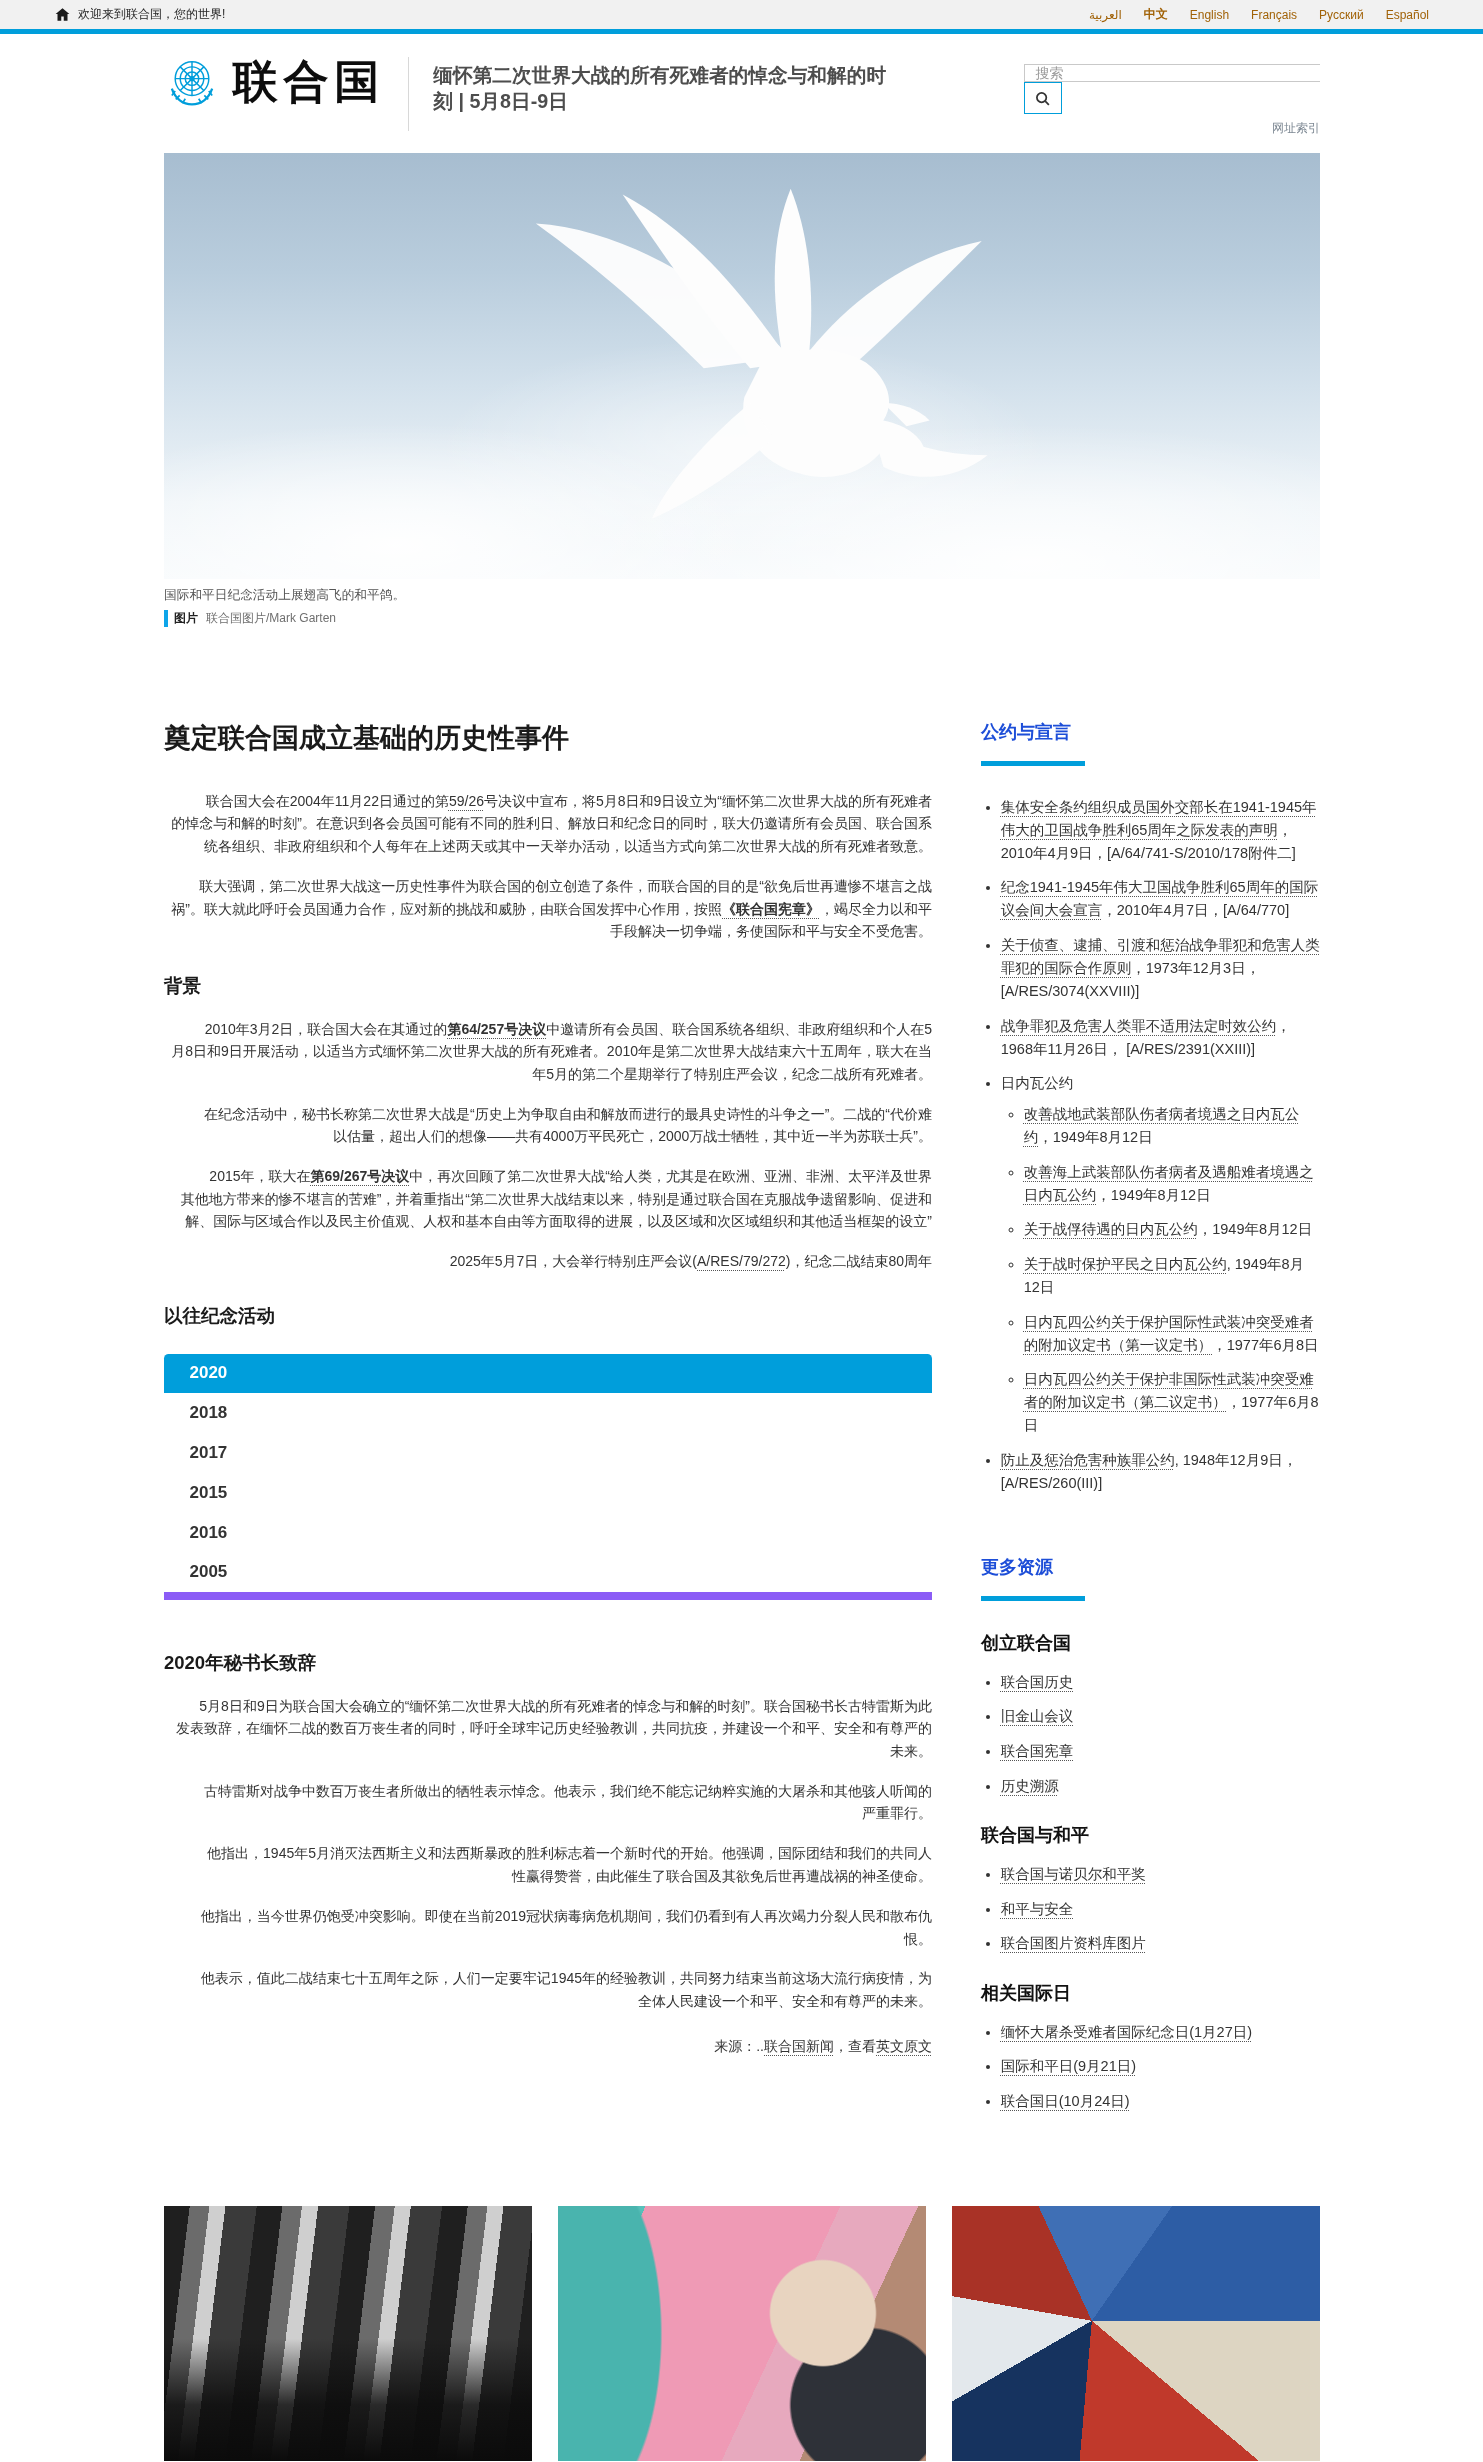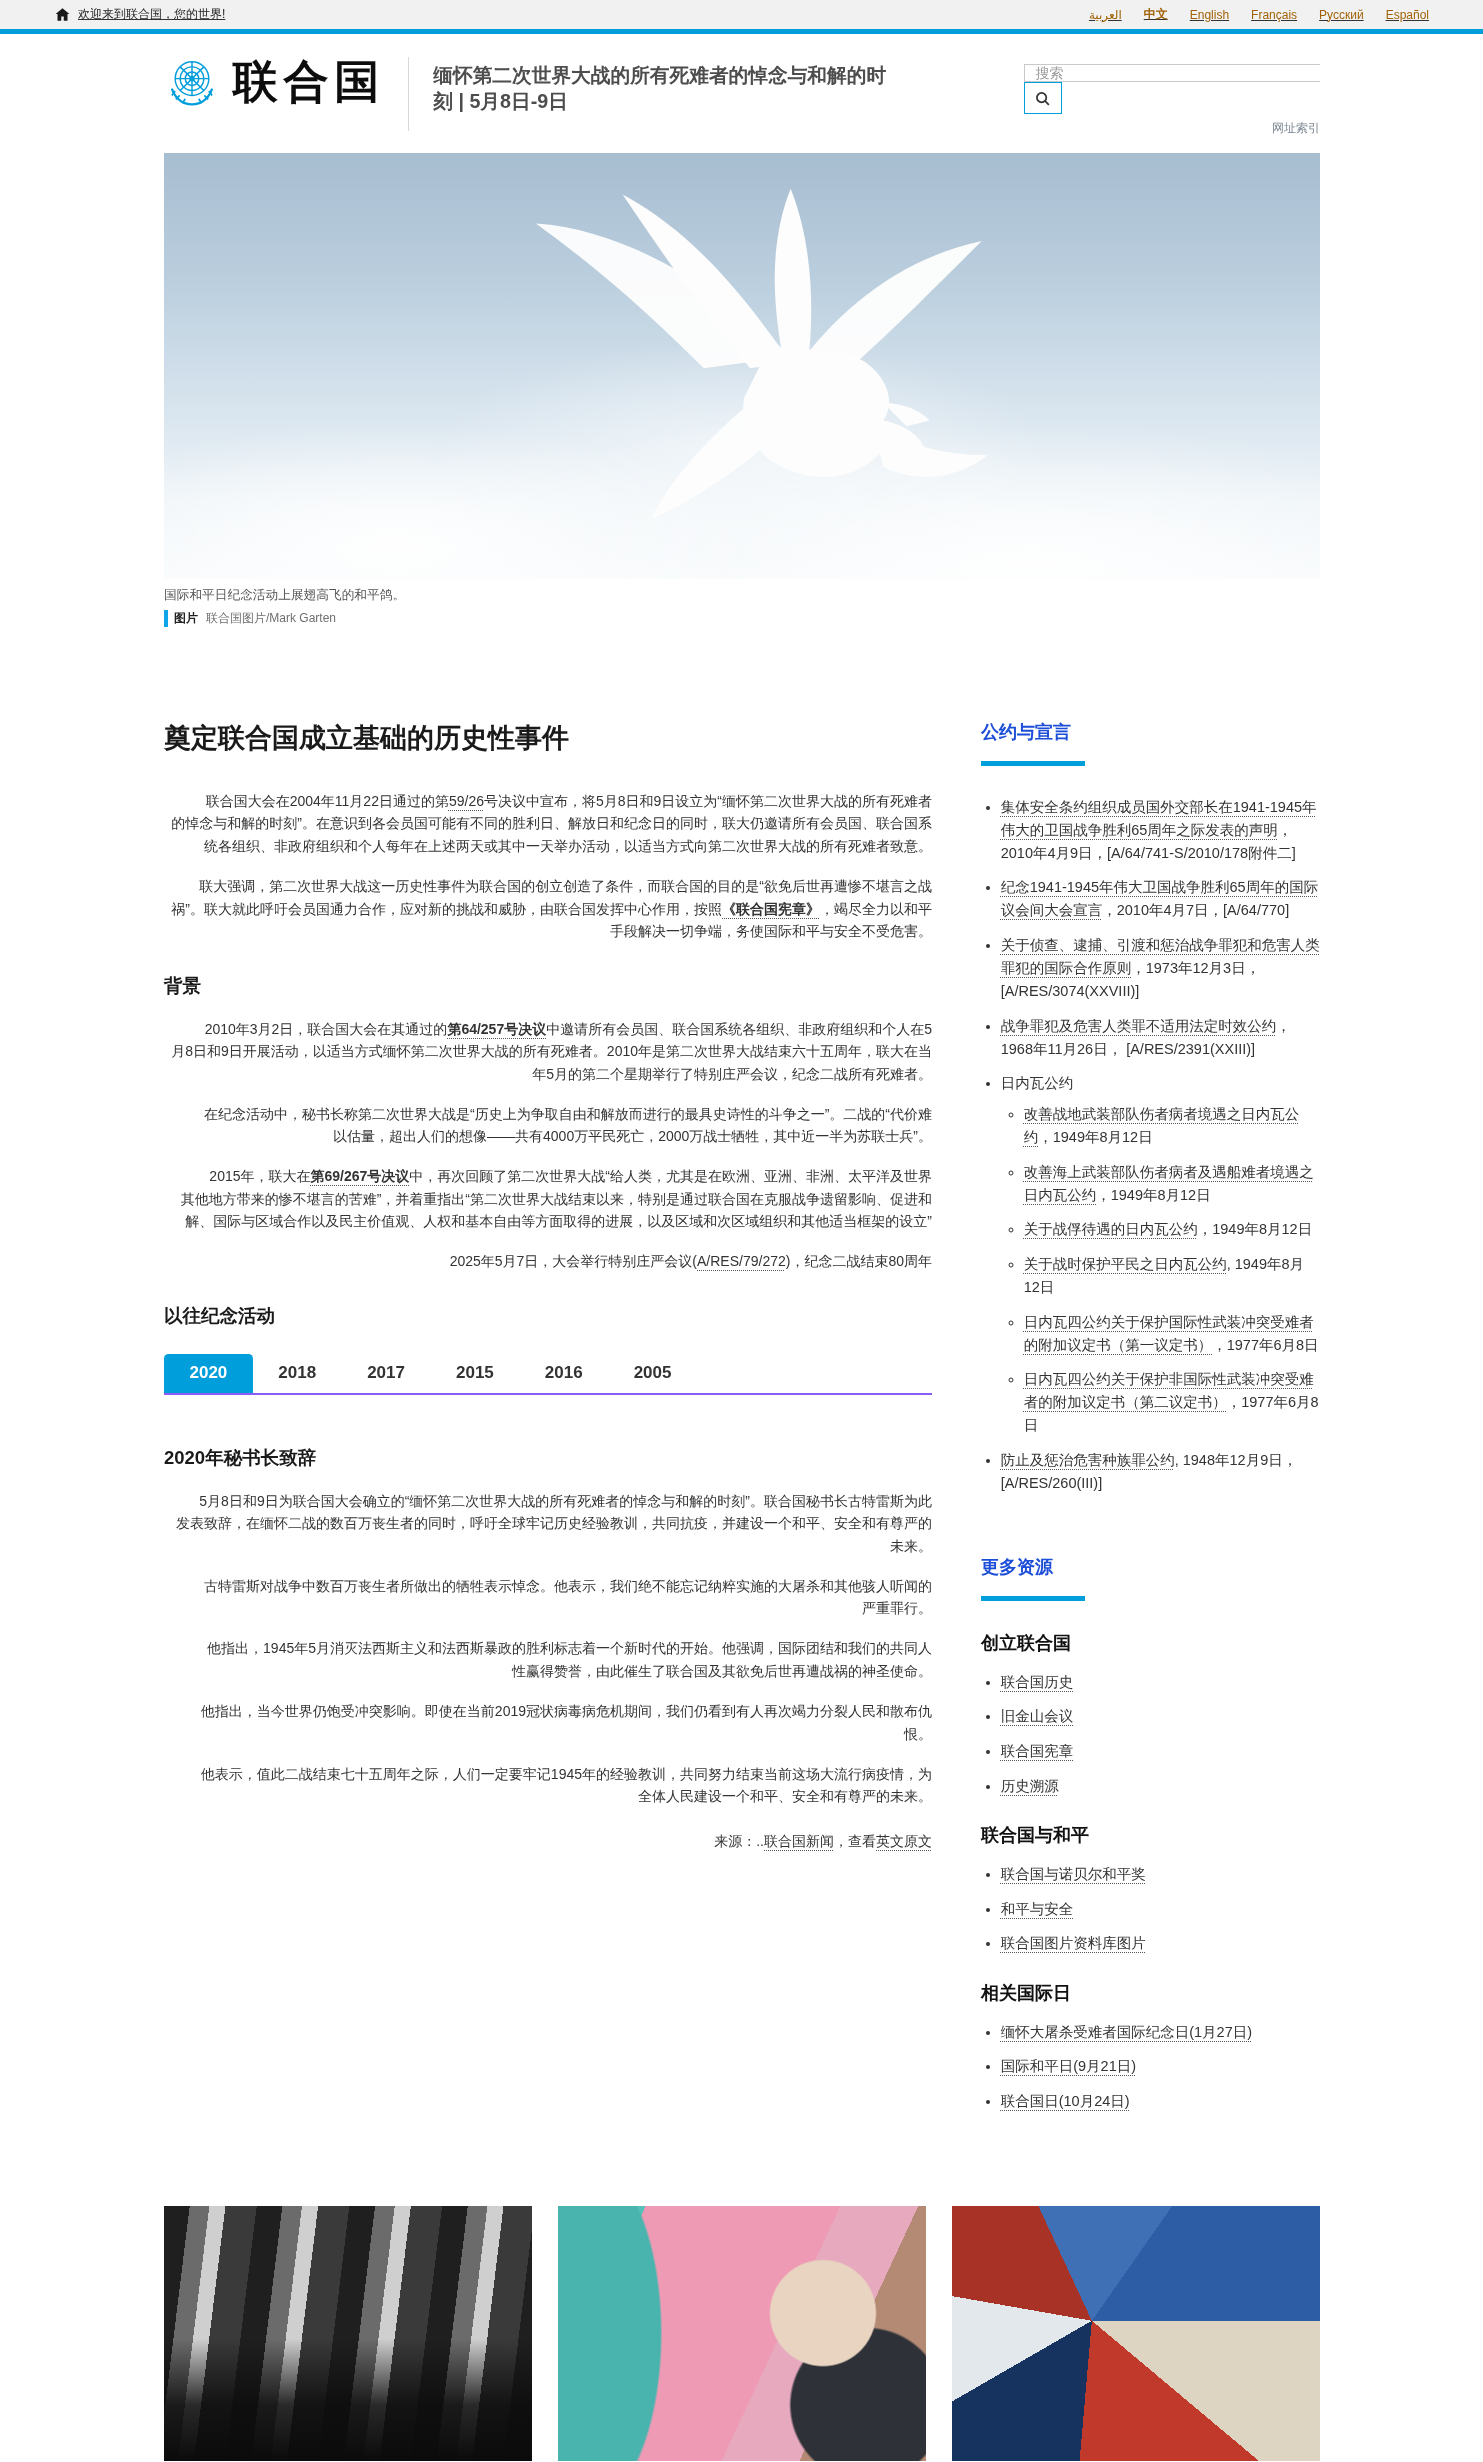--- a/index.html
+++ b/index.html
@@ -4,21 +4,21 @@
 <style>
   * { box-sizing: border-box; margin: 0; padding: 0; }
   html,body { background:#fff; font-family:"Liberation Sans","DejaVu Sans",sans-serif; color:#333; }
   body { width:1484px; }
   a { color:inherit; text-decoration:none; cursor:pointer; }
   .dlink { text-decoration:underline dotted 0.9px #555; text-underline-offset:3.5px; }
   .dlink.b { font-weight:bold; }
   .container { width:1156px; margin:0 auto; }
 
   
-  .topbar { height:29px; background:#f1f1f1; display:flex; align-items:center; justify-content:space-between; padding:0 55px 0 55px;text-decoration:underline; }
+  .topbar { height:29px; background:#f1f1f1; display:flex; align-items:center; justify-content:space-between; padding:0 55px 0 55px; }
   .topbar-left { display:flex; align-items:center; gap:8px; font-size:12px; color:#262626; }
   .home-ico { width:15px; height:15px; }
   .langs { display:flex; align-items:center; gap:22px; font-size:12px; color:#a16207; }
   .langs a.active { font-weight:bold; }
   .bluebar { height:5.2px; background:#009edb; }
 
   
   .header { display:flex; align-items:flex-start; padding:17.4px 0 16px 0; }
   .brand { display:flex; align-items:center; gap:12.7px; }
   .emblem { width:56px; height:56px; color:#009edb; }
@@ -51,21 +51,21 @@
   .main { display:flex; gap:49px; margin-top:93px; }
   .article { width:768px; }
   .aside { width:339px; }
 
   .article h1 { font-size:27px; color:#1a1a1a; margin-bottom:34px; font-weight:bold; }
   .article h2 { font-size:18.5px; color:#1a1a1a; margin:30px 0 19.7px 0; font-weight:bold; }
   .article p { font-size:14px; line-height:22.6px; text-indent:2.5em; margin-bottom:17.4px; color:#333;text-align:right; }
   .src-line { text-align:right; font-size:14px; margin-top:25.5px; color:#333; }
 
   
-  .tabs { border-bottom:2px solid #8b5cf6; display:flex; margin-top:25.5px; }
+  .tabs { border-bottom:8px solid #8b5cf6; display:flex; margin-top:25.5px;flex-direction:column; }
   .tab { list-style:none; font-size:17px; font-weight:bold; color:#333; padding:9.9px 25.5px; cursor:pointer; border-radius:4.6px 4.6px 0 0; }
   .tab.active { background:#009edb; color:#fff; }
   .tabs-spacer { height:19.7px; }
 
   
   .aside h3 { font-size:18px; font-weight:bold; color:#1d4ed8; }
   .rule { width:104px; height:4.6px; background:#009edb; margin:17.4px 0 30px 0; }
   .aside ul { margin-left:19.7px; }
   .aside li { font-size:14.5px; line-height:23px; margin-bottom:11.6px; color:#333; }
   .aside ul.sub { margin:8px 0 0 23px; }

